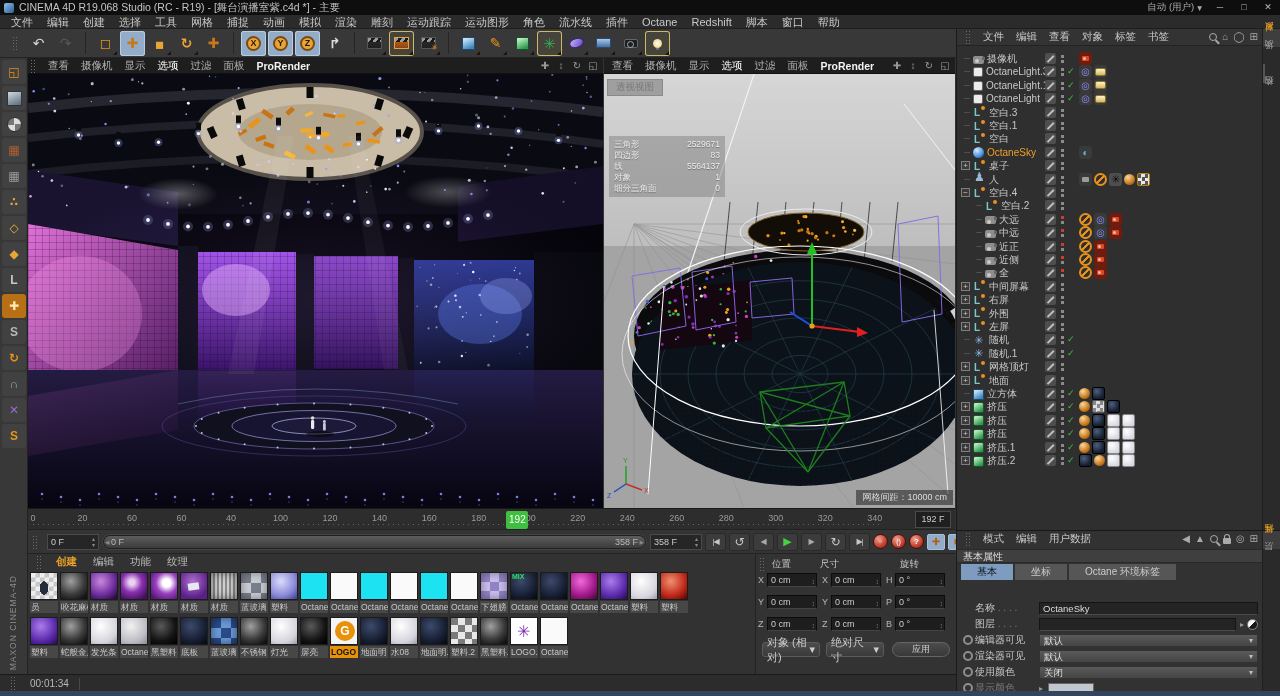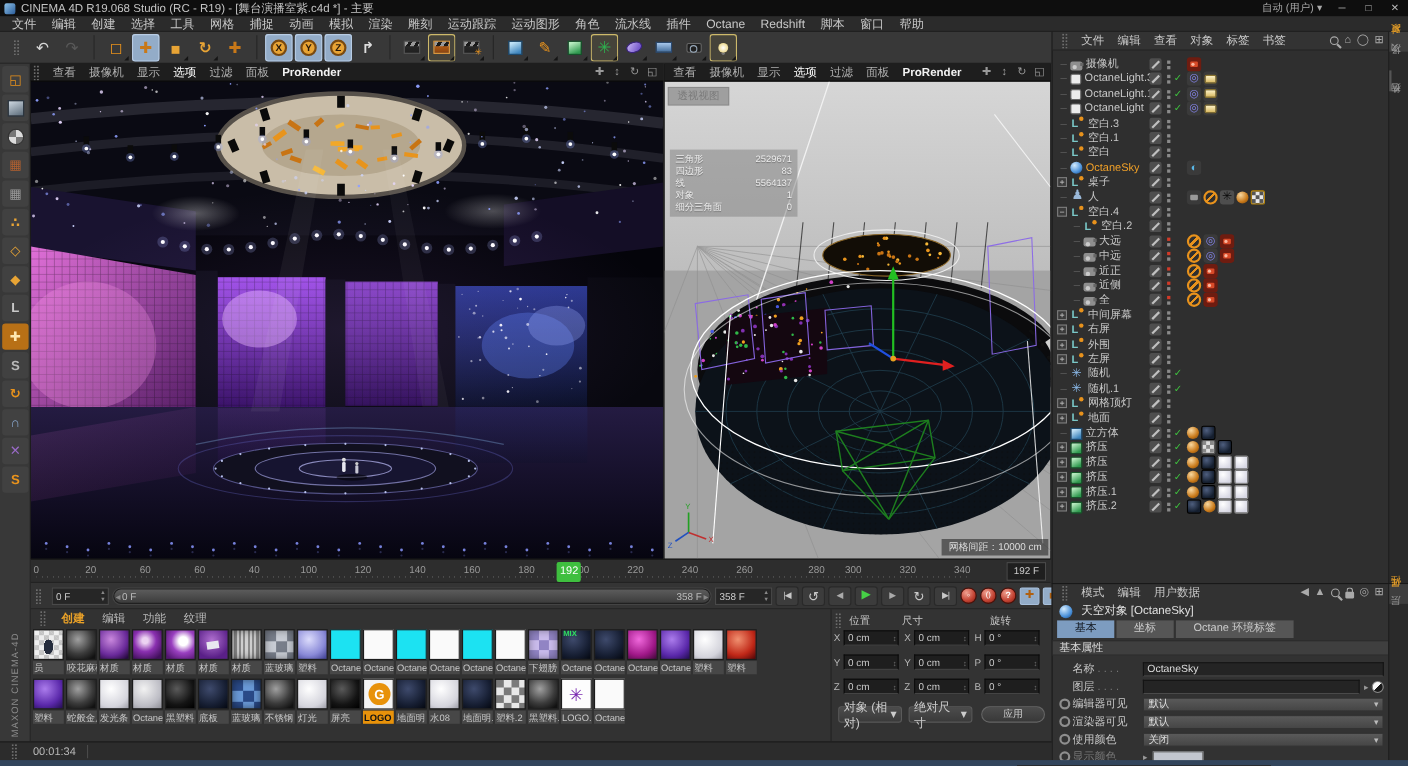--- a/index.html
+++ b/index.html
@@ -1207,21 +1207,21 @@
       <span class="tick" style="left: 203.08px;">40</span>
       <span class="tick" style="left: 252.6px;">100</span>
       <span class="tick" style="left: 302.12px;">120</span>
       <span class="tick" style="left: 351.64px;">140</span>
       <span class="tick" style="left: 401.16px;">160</span>
       <span class="tick" style="left: 450.68px;">180</span>
       <span class="tick" style="left: 500.2px;">200</span>
       <span class="tick" style="left: 549.72px;">220</span>
       <span class="tick" style="left: 599.24px;">240</span>
       <span class="tick" style="left: 648.76px;">260</span>
-      <span class="tick" style="left: 698.28px; margin-left: 16px;">280</span>
+      <span class="tick" style="left: 698.28px;">280</span>
       <span class="tick" style="left: 747.8px;">300</span>
       <span class="tick" style="left: 797.32px;">320</span>
       <span class="tick" style="left: 846.84px;">340</span>
     </div>
 
   <div id="transport">
     <span class="grip"></span>
     <div class="spinchip">
         <span class="v">0 F</span>
         <span class="spn">▴<br>▾</span>
@@ -1844,30 +1844,26 @@
         </span>
       <span class="barics">
         <span class="ic-ch">◀</span>
         <span class="ic-ch">▲</span>
         <span class="ic-search"></span>
         <span class="ic-lock"></span>
         <span class="ic-ch">◎</span>
         <span class="ic-ch">⊞</span>
       </span>
     </div>
-    <div id="atitle">
-      <span class="oi oi-sky" style="width:12px;height:12px"></span>
-      <span>天空对象 [OctaneSky]</span>
-    </div>
+    <div id="asect">基本属性</div>
     <div id="atabs">
         <span class="atab act">基本</span>
         <span class="atab">坐标</span>
         <span class="atab">Octane 环境标签</span>
       </div>
-    <div id="asect">基本属性</div>
     <div id="afields">
         <div class="arow">
           <span class="aradio"></span>
           <span class="alab ldots">名称</span>
           <div class="ainput">OctaneSky</div>
         </div>
         <div class="arow">
           <span class="aradio"></span>
           <span class="alab ldots">图层</span>
           <div class="ainput"></div>

